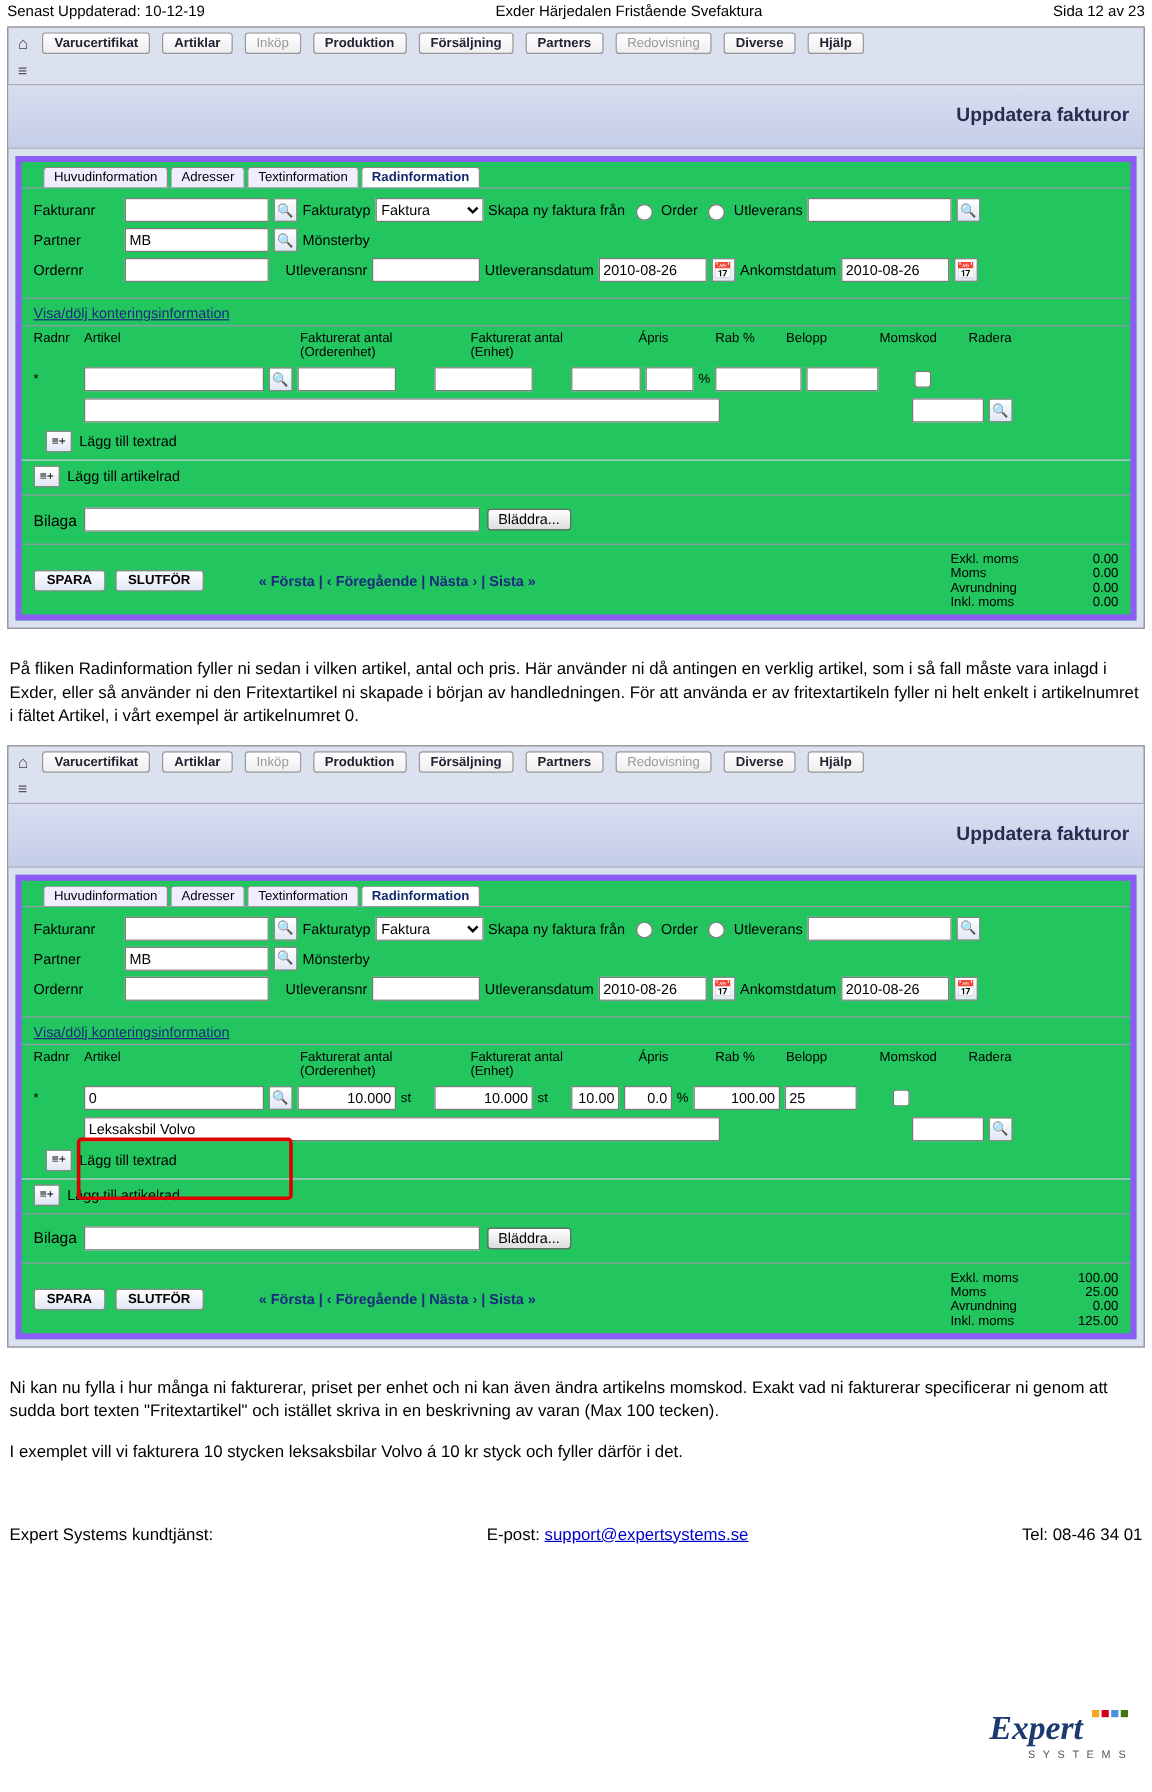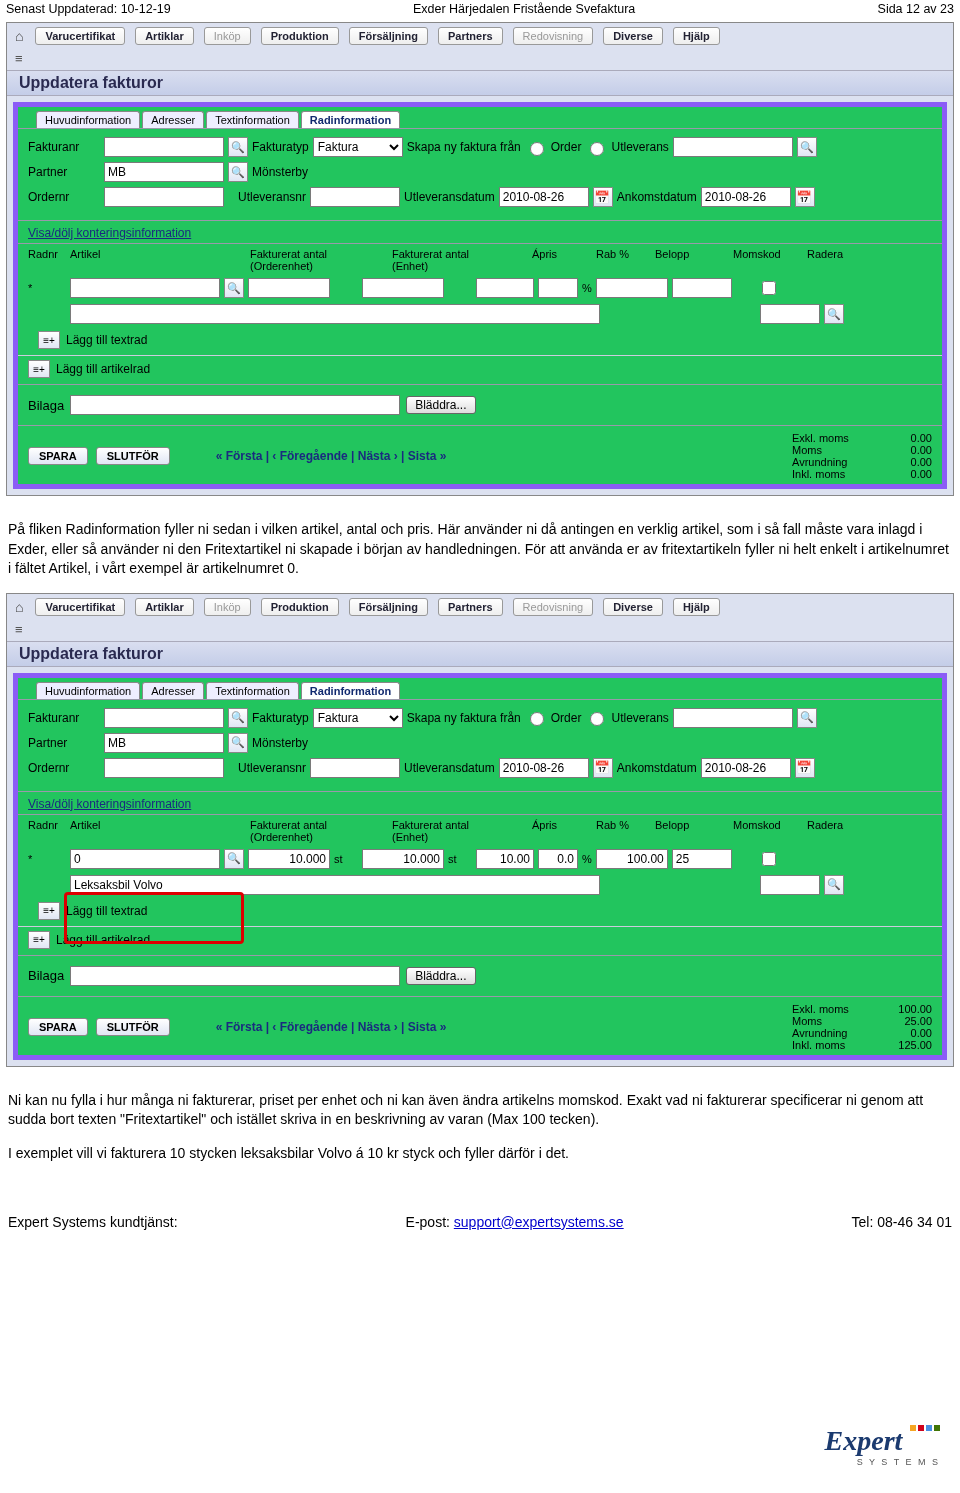--- a/index.html
+++ b/index.html
@@ -49,26 +49,27 @@
     color: #223;
     cursor: pointer;
   }
   .menu-btn.dim { color: #999; font-weight: normal; }
   .icon-bar {
     padding: 2px 8px 4px 8px;
     color: #555;
   }
   .section-title {
     background: linear-gradient(#d9def0,#c4cde8);
-    padding: 3px 12px;
+    padding: 17px 12px;
     font-size: 16px;
     font-weight: bold;
     color: #2a2a50;
     border-top: 1px solid #aab;
     border-bottom: 1px solid #aab;
+    text-align: right;
   }
   .inner {
     margin: 6px 6px 0 6px;
     background: #22c55e;
     border: 5px solid #8b5cf6;
   }
   .tabs {
     display: flex;
     gap: 2px;
     padding: 4px 6px 0 18px;
@@ -491,21 +492,21 @@
     </div>
 
     <div class="gridrow">
       <div style="width:38px">*</div>
       <input class="input" style="width: 150px;" value="0">
       <span class="lookup-btn">🔍</span>
       <input class="input" style="width: 82px; text-align: right;" value="10.000">
       <span style="width:24px">st</span>
       <input class="input" style="width: 82px; text-align: right;" value="10.000">
       <span style="width:24px">st</span>
-      <input class="input" style="width: 58px; text-align: right;" value="10.00">
+      <input class="input" style="width: 40px; text-align: right;" value="10.00">
       <input class="input" style="width: 40px; text-align: right;" value="0.0">
       <span>%</span>
       <input class="input" style="width: 72px; text-align: right;" value="100.00">
       <input class="input" style="width: 60px;" value="25">
       <span style="width:18px"></span>
       <input type="checkbox" class="chk" style="">
     </div>
     <div class="gridrow">
       <div style="width:38px"></div>
       <input class="input" style="width: 530px;" value="Leksaksbil Volvo">

